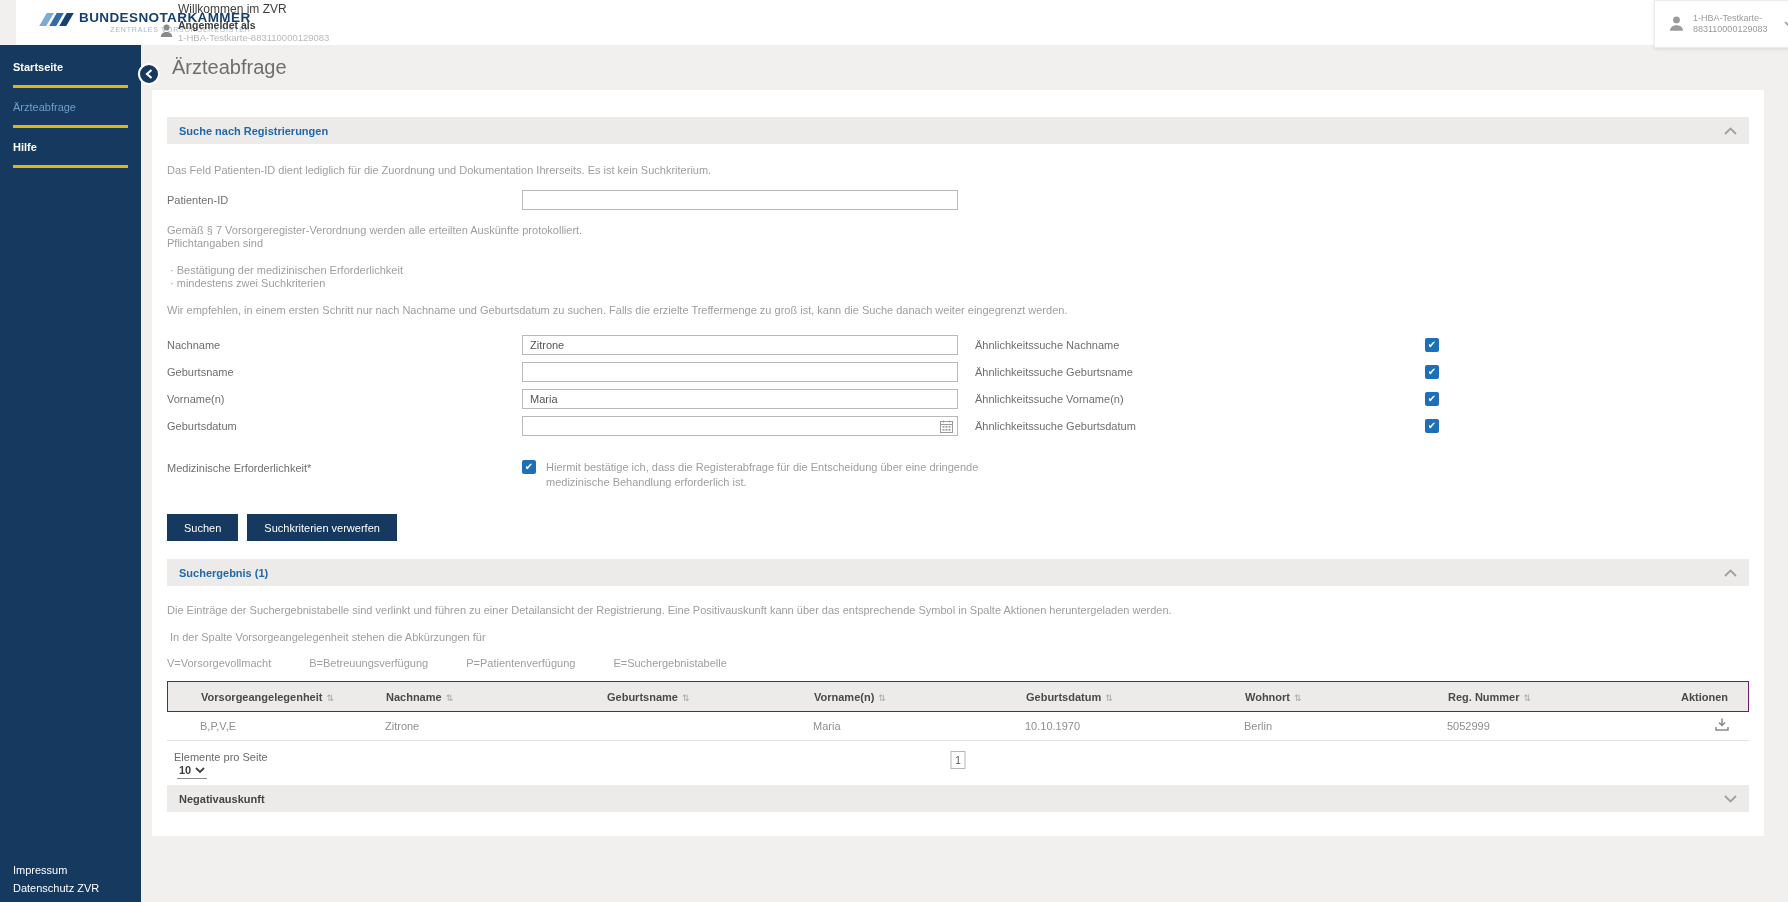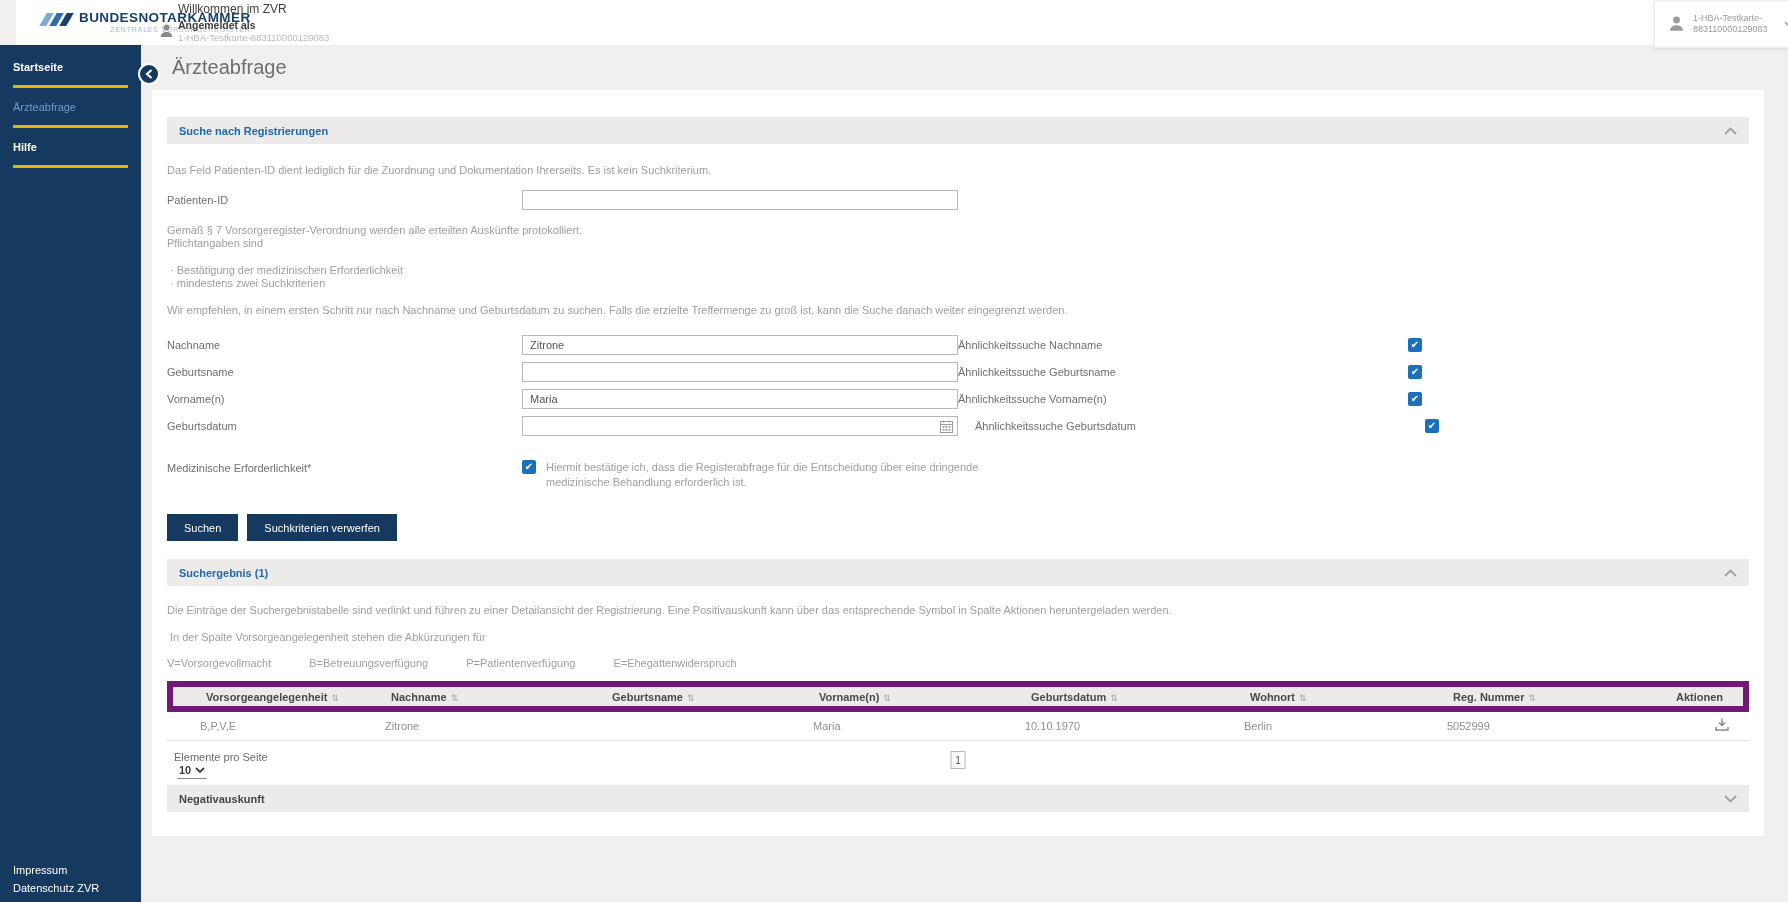--- a/index.html
+++ b/index.html
@@ -73,42 +73,42 @@
 
   .form-row { display:flex; align-items:center; height:20px; margin-bottom:7px; }
   .form-label { width:355px; color:#6f6f6f; font-size:11px; }
   .text-input {
     width:436px; height:20px; border:1px solid #b9b9b9; background:#fff;
     font-family:"Liberation Sans", sans-serif; font-size:11px; color:#555; padding:0 7px;
   }
   .input-wrap { position:relative; width:436px; }
   .input-wrap .text-input { width:100%; }
   .cal-ico { position:absolute; right:5px; top:4px; }
-  .sim-label { width:450px; color:#6f6f6f; font-size:11px; }
+  .sim-label { margin-left:17px; width:450px; color:#6f6f6f; font-size:11px; }
   .checkbox {
     width:14px; height:14px; background:#1c6fba; border-radius:2px; color:#fff;
     font-size:10px; line-height:14px; text-align:center; cursor:pointer; flex:0 0 14px;
   }
 
   .medical-row { display:flex; margin-top:24px; }
   .medical-row .form-label { padding-top:2px; }
   .medical-text { margin-left:10px; color:#9e9e9e; font-size:11px; line-height:15px; }
 
   .btn-row { margin-top:24px; display:flex; }
   .btn {
     background:#16395f; color:#fff; border:none; font-family:"Liberation Sans", sans-serif;
     font-size:11px; height:27px; padding:0 17px; margin-right:9px; cursor:pointer;
   }
 
   
   .legend-row { display:flex; gap:38px; color:#9e9e9e; }
   .rtable { margin-top:12px; }
   .thead {
     display:flex; align-items:center; height:31px; background:#ecebe9;
-    border:6px solid #701a75; font-weight:bold; color:#4a4a4a;
+    border:1px solid #701a75; font-weight:bold; color:#4a4a4a;
   }
   .trow { display:flex; align-items:center; height:29px; border-bottom:1px solid #e2e1df; color:#8f8f8f; cursor:pointer; }
   .c1{flex:0 0 218px; padding-left:33px;} .c2{flex:0 0 221px;} .c3{flex:0 0 207px;}
   .c4{flex:0 0 212px;} .c5{flex:0 0 219px;} .c6{flex:0 0 203px;} .c7{flex:0 0 150px;}
   .c8{flex:1; text-align:right; padding-right:20px;}
   .sort-ic { color:#a7a7a7; font-size:9px; margin-left:4px; font-weight:normal; cursor:pointer; }
 
   .pager-row { position:relative; margin-top:10px; height:20px; display:flex; align-items:flex-start;flex-direction:column; }
   .per-page-label { color:#6b6b6b; margin-left:7px; }
   .per-page-select {
@@ -286,21 +286,21 @@
           </svg>
         </span>
     </div>
 
     <div class="desc mt18">Die Einträge der Suchergebnistabelle sind verlinkt und führen zu einer Detailansicht der Registrierung. Eine Positivauskunft kann über das entsprechende Symbol in Spalte Aktionen heruntergeladen werden.</div>
     <div class="desc mt13" style="padding-left:3px;">In der Spalte Vorsorgeangelegenheit stehen die Abkürzungen für</div>
     <div class="legend-row mt13">
       <span>V=Vorsorgevollmacht</span>
       <span>B=Betreuungsverfügung</span>
       <span>P=Patientenverfügung</span>
-      <span>E=Ehegattenwiderspruch</span>
+      <span>E=Suchergebnistabelle</span>
     </div>
 
     <div class="rtable">
       <div class="thead">
         <span class="c1"><span>Vorsorgeangelegenheit</span><span class="sort-ic">⇅</span></span>
         <span class="c2"><span>Nachname</span><span class="sort-ic">⇅</span></span>
         <span class="c3"><span>Geburtsname</span><span class="sort-ic">⇅</span></span>
         <span class="c4"><span>Vorname(n)</span><span class="sort-ic">⇅</span></span>
         <span class="c5"><span>Geburtsdatum</span><span class="sort-ic">⇅</span></span>
         <span class="c6"><span>Wohnort</span><span class="sort-ic">⇅</span></span>

